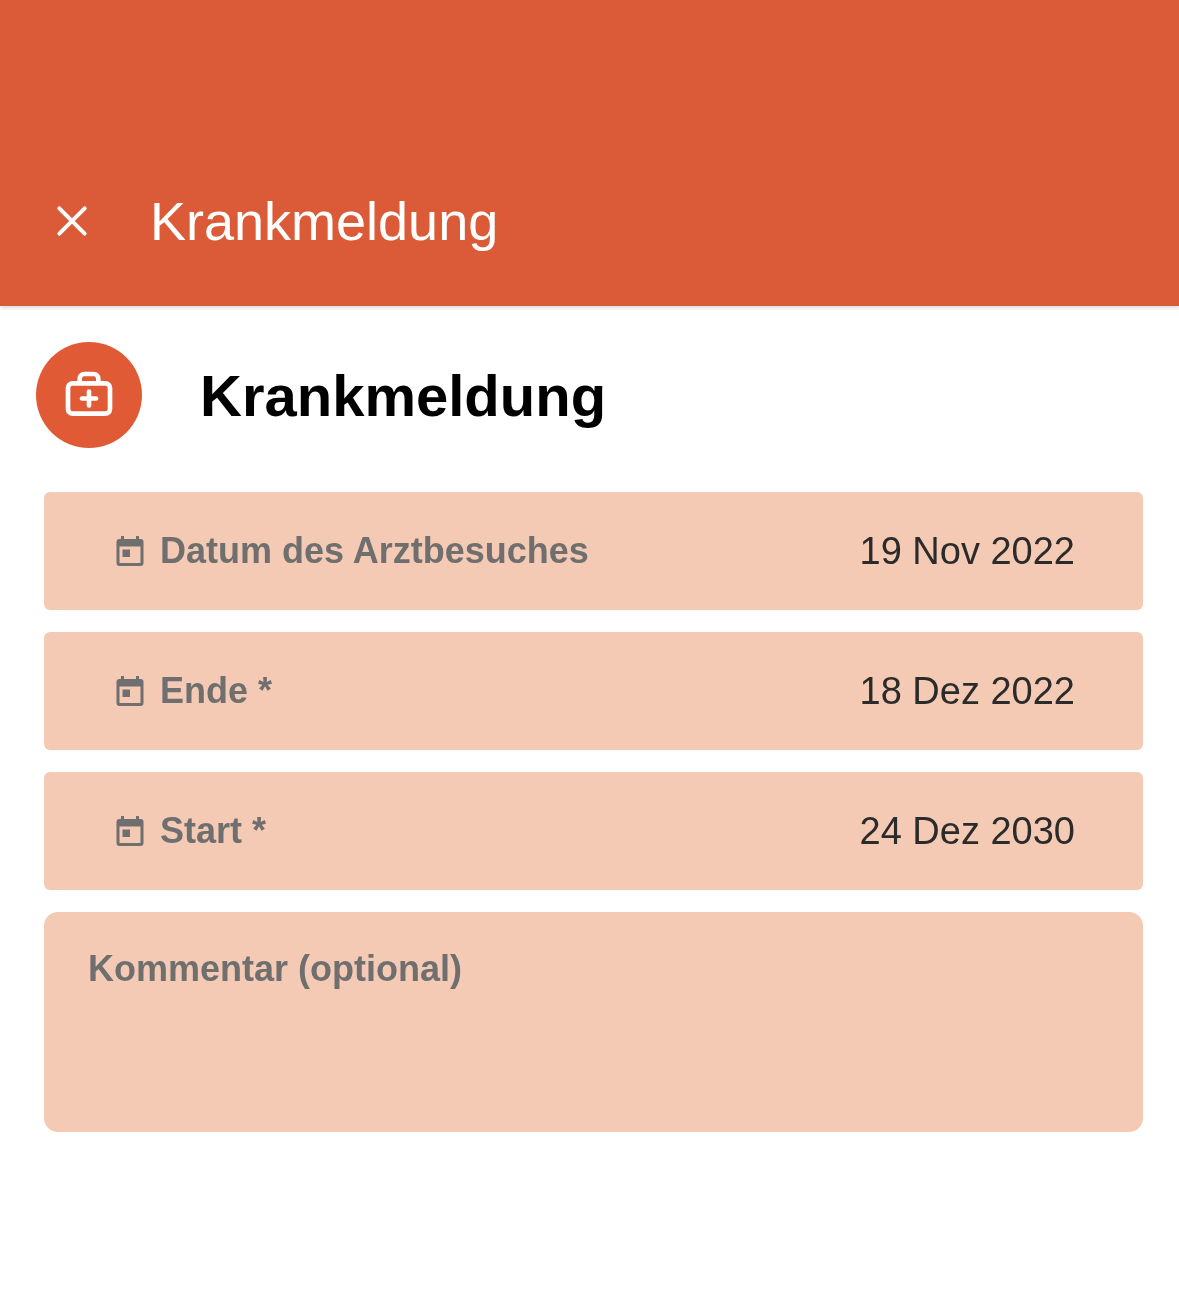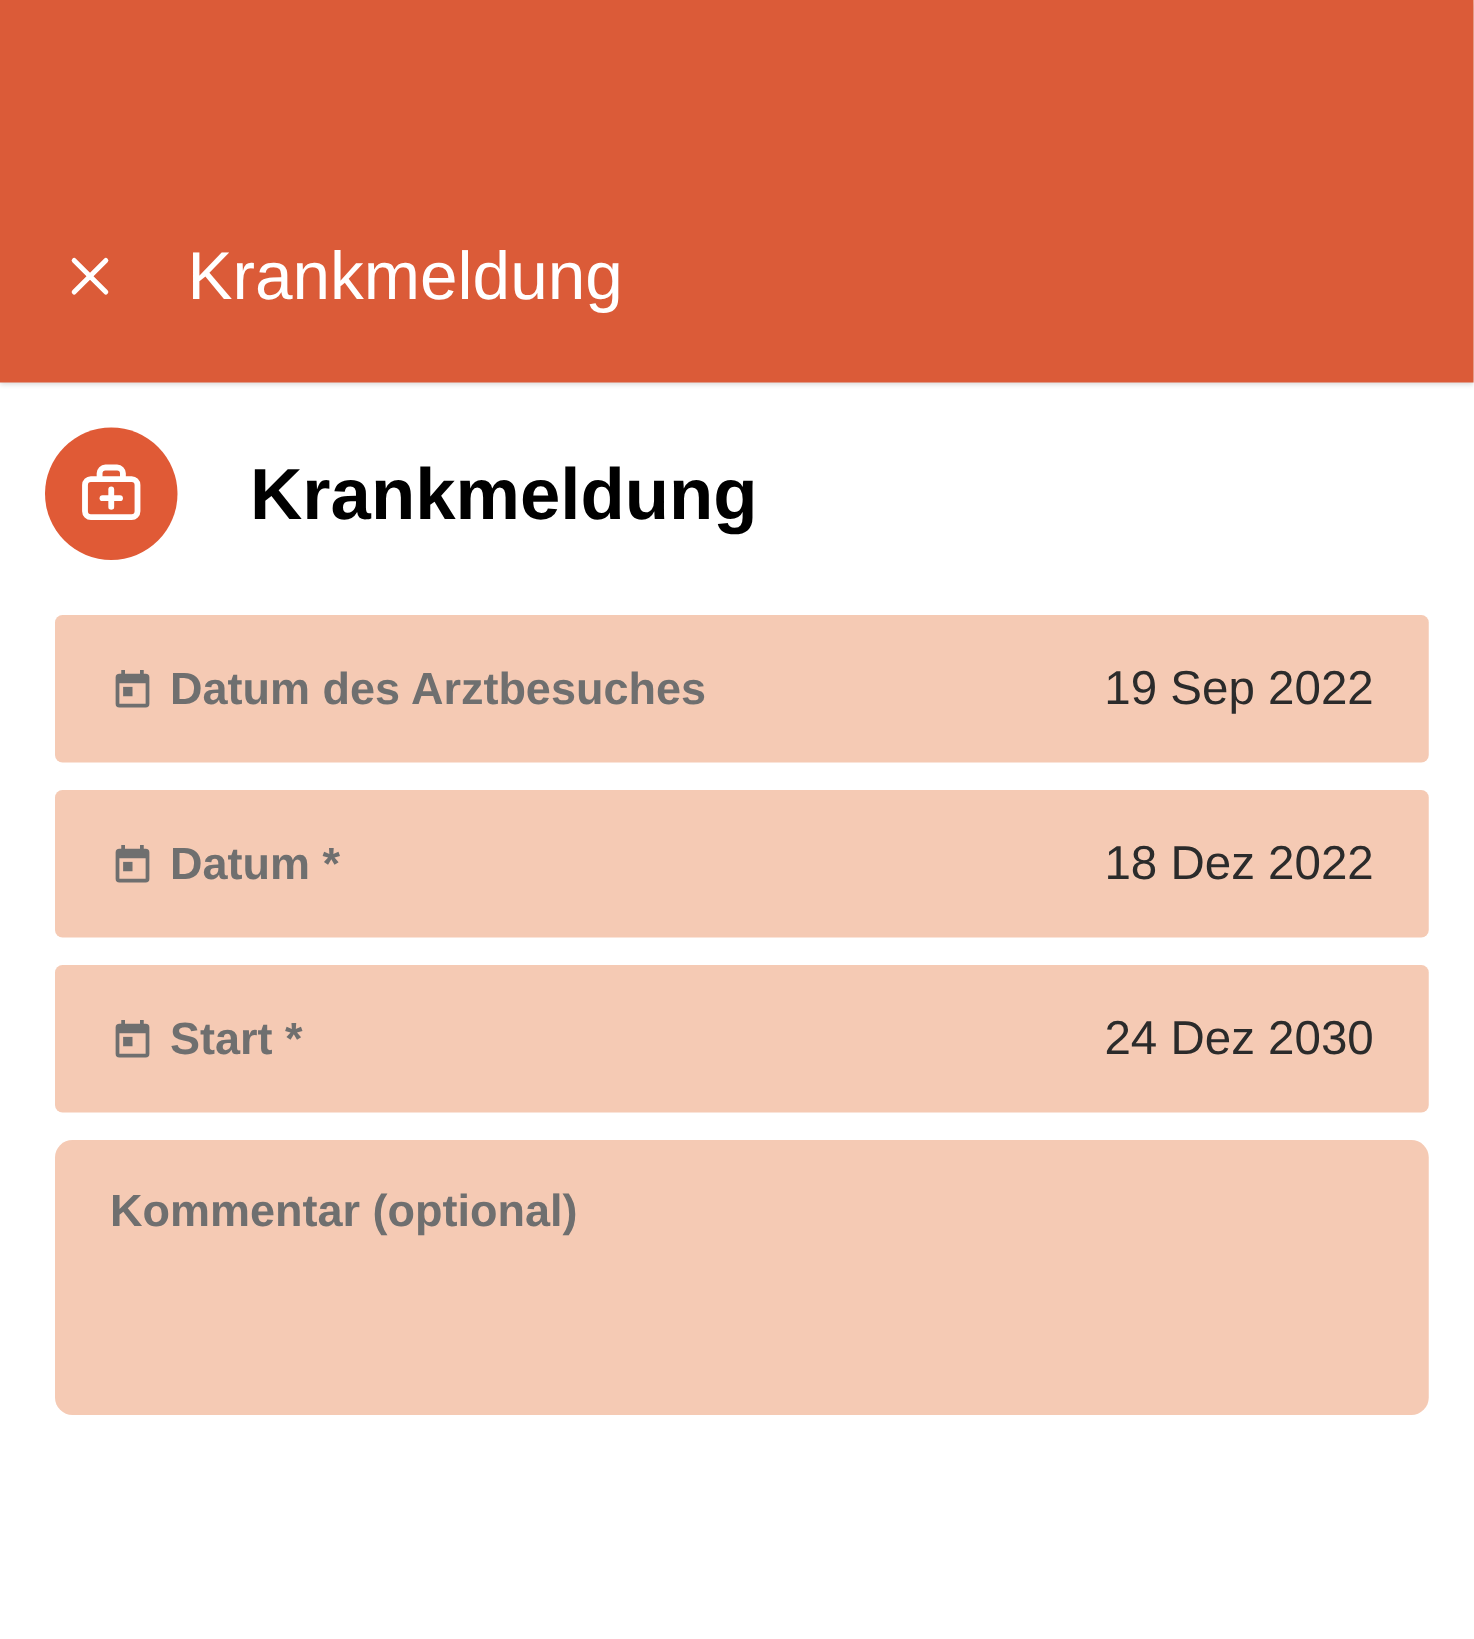--- a/index.html
+++ b/index.html
@@ -77,21 +77,21 @@
     .form-fields {
       padding-left: 8px;
     }
     .field-row {
       background: #f5cab4;
       height: 118px;
       border-radius: 6px;
       display: flex;
       align-items: center;
       justify-content: space-between;
-      padding: 0 44px;
+      padding: 0 68px;
       margin-bottom: 22px;
       cursor: pointer;
     }
     .field-left {
       display: flex;
       align-items: center;
       gap: 12px;
     }
     .calendar-icon {
       width: 36px;
@@ -160,32 +160,32 @@
     <div class="field-row">
       <div class="field-left">
         <div class="calendar-icon">
           <svg viewBox="0 0 24 24" fill="#6f6f6f">
             <path d="M19 4h-1V2h-2v2H8V2H6v2H5a2 2 0 0 0-2 2v14a2 2 0 0 0 2 2h14a2 2 0 0 0 2-2V6a2 2 0 0 0-2-2zm0 16H5V9h14v11z"></path>
             <rect x="7" y="11" width="5" height="5" fill="#6f6f6f"></rect>
           </svg>
         </div>
         <div class="field-label">Datum des Arztbesuches</div>
       </div>
-      <div class="field-value">19 Sep 2022</div>
+      <div class="field-value">19 Nov 2022</div>
     </div>
 
     <div class="field-row">
       <div class="field-left">
         <div class="calendar-icon">
           <svg viewBox="0 0 24 24" fill="#6f6f6f">
             <path d="M19 4h-1V2h-2v2H8V2H6v2H5a2 2 0 0 0-2 2v14a2 2 0 0 0 2 2h14a2 2 0 0 0 2-2V6a2 2 0 0 0-2-2zm0 16H5V9h14v11z"></path>
             <rect x="7" y="11" width="5" height="5" fill="#6f6f6f"></rect>
           </svg>
         </div>
-        <div class="field-label">Datum *</div>
+        <div class="field-label">Ende *</div>
       </div>
       <div class="field-value">18 Dez 2022</div>
     </div>
 
     <div class="field-row">
       <div class="field-left">
         <div class="calendar-icon">
           <svg viewBox="0 0 24 24" fill="#6f6f6f">
             <path d="M19 4h-1V2h-2v2H8V2H6v2H5a2 2 0 0 0-2 2v14a2 2 0 0 0 2 2h14a2 2 0 0 0 2-2V6a2 2 0 0 0-2-2zm0 16H5V9h14v11z"></path>
             <rect x="7" y="11" width="5" height="5" fill="#6f6f6f"></rect>

